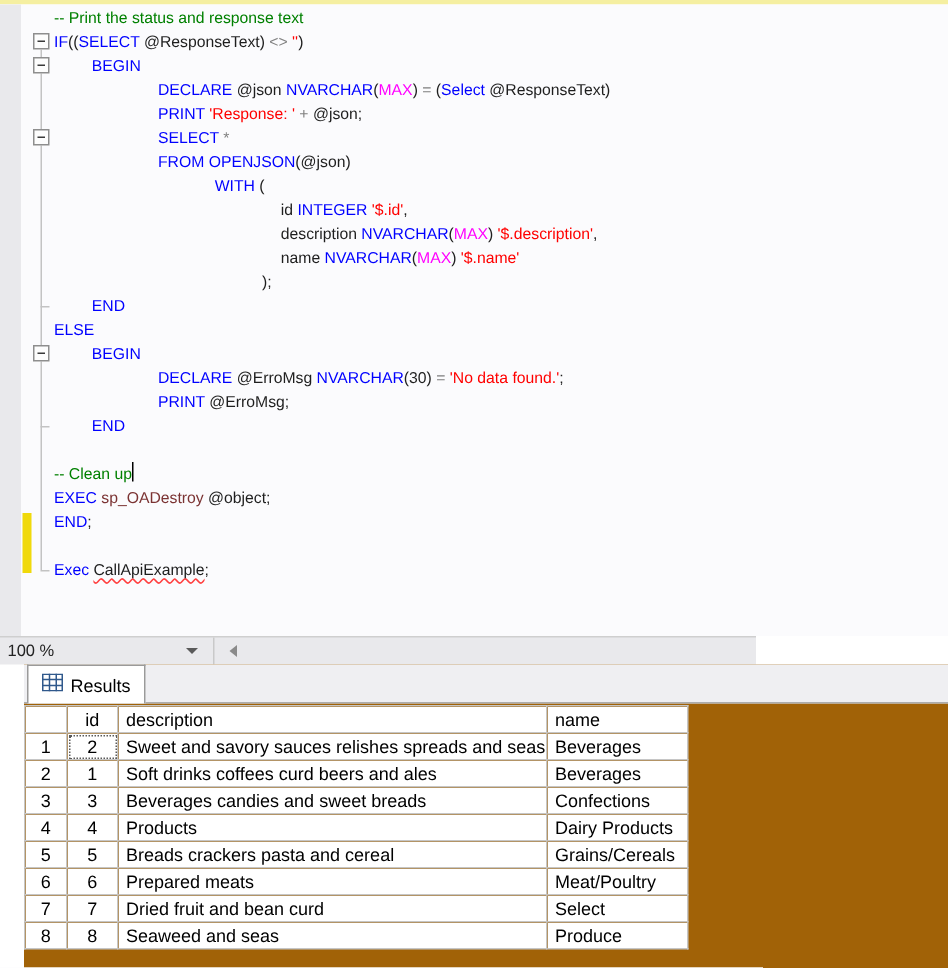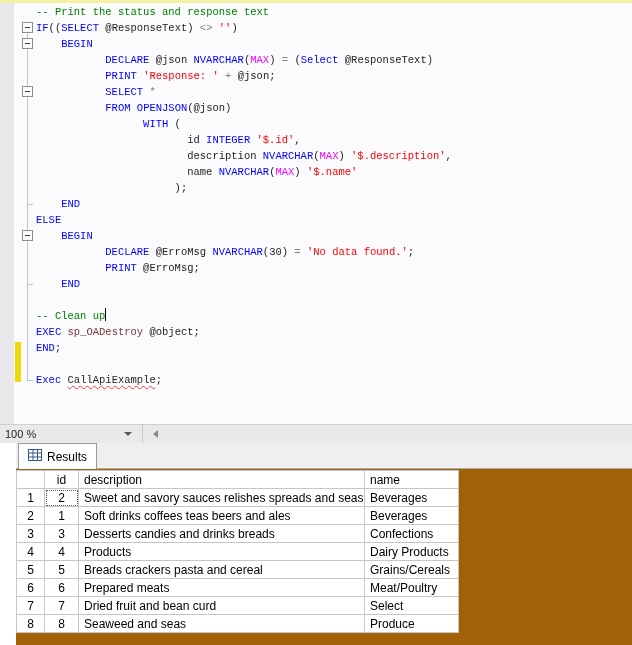--- a/index.html
+++ b/index.html
@@ -12,34 +12,34 @@
   
   .editor{position:absolute;left:0;top:3px;width:632px;height:421px;background:#FBFBFD}
   .margin-ind{position:absolute;left:0;top:0;width:14px;height:100%;background:#E9E9EC}
   .change-bar{position:absolute;left:15px;width:6px;background:#F0D90B}
   .fold-line{position:absolute;left:27px;width:1px;background:#C3C3C3}
   .fold-tick{position:absolute;height:1px;width:6px;left:27px;background:#C3C3C3}
   .fold-box{position:absolute;left:22px;width:11px;height:11px;box-sizing:border-box;
             border:1px solid #8E8E8E;background:#FDFDFD}
   .fold-box::after{content:"";position:absolute;left:2px;top:4px;width:5px;height:1px;background:#3A3A3A}
   .code{position:absolute;left:36px;top:1px;right:0;white-space:pre;
-        font-family:Liberation Mono, monospace;font-size:10.5px;line-height:16px;color:#1E1E1E}
+        font-family:Liberation Sans, sans-serif;font-size:10.5px;line-height:16px;color:#1E1E1E}
   .code-line{height:16px}
   .tok-kw{color:#0000FF}
   .tok-comment{color:#008000}
   .tok-str{color:#FF0000}
   .tok-sysfn{color:#FF00FF}
   .tok-op{color:#808080}
   .tok-plain{color:#1E1E1E}
   .tok-sysproc{color:#7B3333}
   .tok-err{color:#1E1E1E;text-decoration:underline wavy #FF4040 1px;text-underline-offset:2px}
   .caret{display:inline-block;width:0;height:13px;border-left:1px solid #000;vertical-align:-2px}
 
   
-  .hbar{position:absolute;left:0;top:424px;width:632px;height:19px;background:#E9E9EC;
+  .hbar{position:absolute;left:0;top:424px;width:504px;height:19px;background:#E9E9EC;
         border-top:1px solid #CFCFCF;box-sizing:border-box}
   .zoom-ctl{position:absolute;left:0;top:0;width:142px;height:18px;display:flex;align-items:center;cursor:default}
   .zoom-label{font-size:11px;color:#222;padding-left:5px}
   .zoom-arrow{position:absolute;left:124px;top:7px;width:0;height:0;
               border-left:4px solid transparent;border-right:4px solid transparent;border-top:4px solid #5A5A5A}
   .hbar-sep{position:absolute;left:142px;top:0;width:1px;height:18px;background:#C9C9C9}
   .scroll-left{position:absolute;left:147px;top:2px;width:16px;height:14px;
                display:flex;align-items:center;justify-content:center}
   .scroll-left-glyph{width:0;height:0;border-top:4px solid transparent;border-bottom:4px solid transparent;
                border-right:5px solid #8A8A8A}
@@ -127,27 +127,27 @@
     <tbody id="grid-body">
         <tr>
           <td class="c-num">1</td>
           <td class="c-id sel-cell">2</td>
           <td>Sweet and savory sauces relishes spreads and seas…</td>
           <td>Beverages</td>
         </tr>
         <tr>
           <td class="c-num">2</td>
           <td class="c-id">1</td>
-          <td>Soft drinks coffees teas beers and ales</td>
+          <td>Soft drinks coffees curd beers and ales</td>
           <td>Beverages</td>
         </tr>
         <tr>
           <td class="c-num">3</td>
           <td class="c-id">3</td>
-          <td>Desserts candies and drinks breads</td>
+          <td>Beverages candies and sweet breads</td>
           <td>Confections</td>
         </tr>
         <tr>
           <td class="c-num">4</td>
           <td class="c-id">4</td>
           <td>Products</td>
           <td>Dairy Products</td>
         </tr>
         <tr>
           <td class="c-num">5</td>

